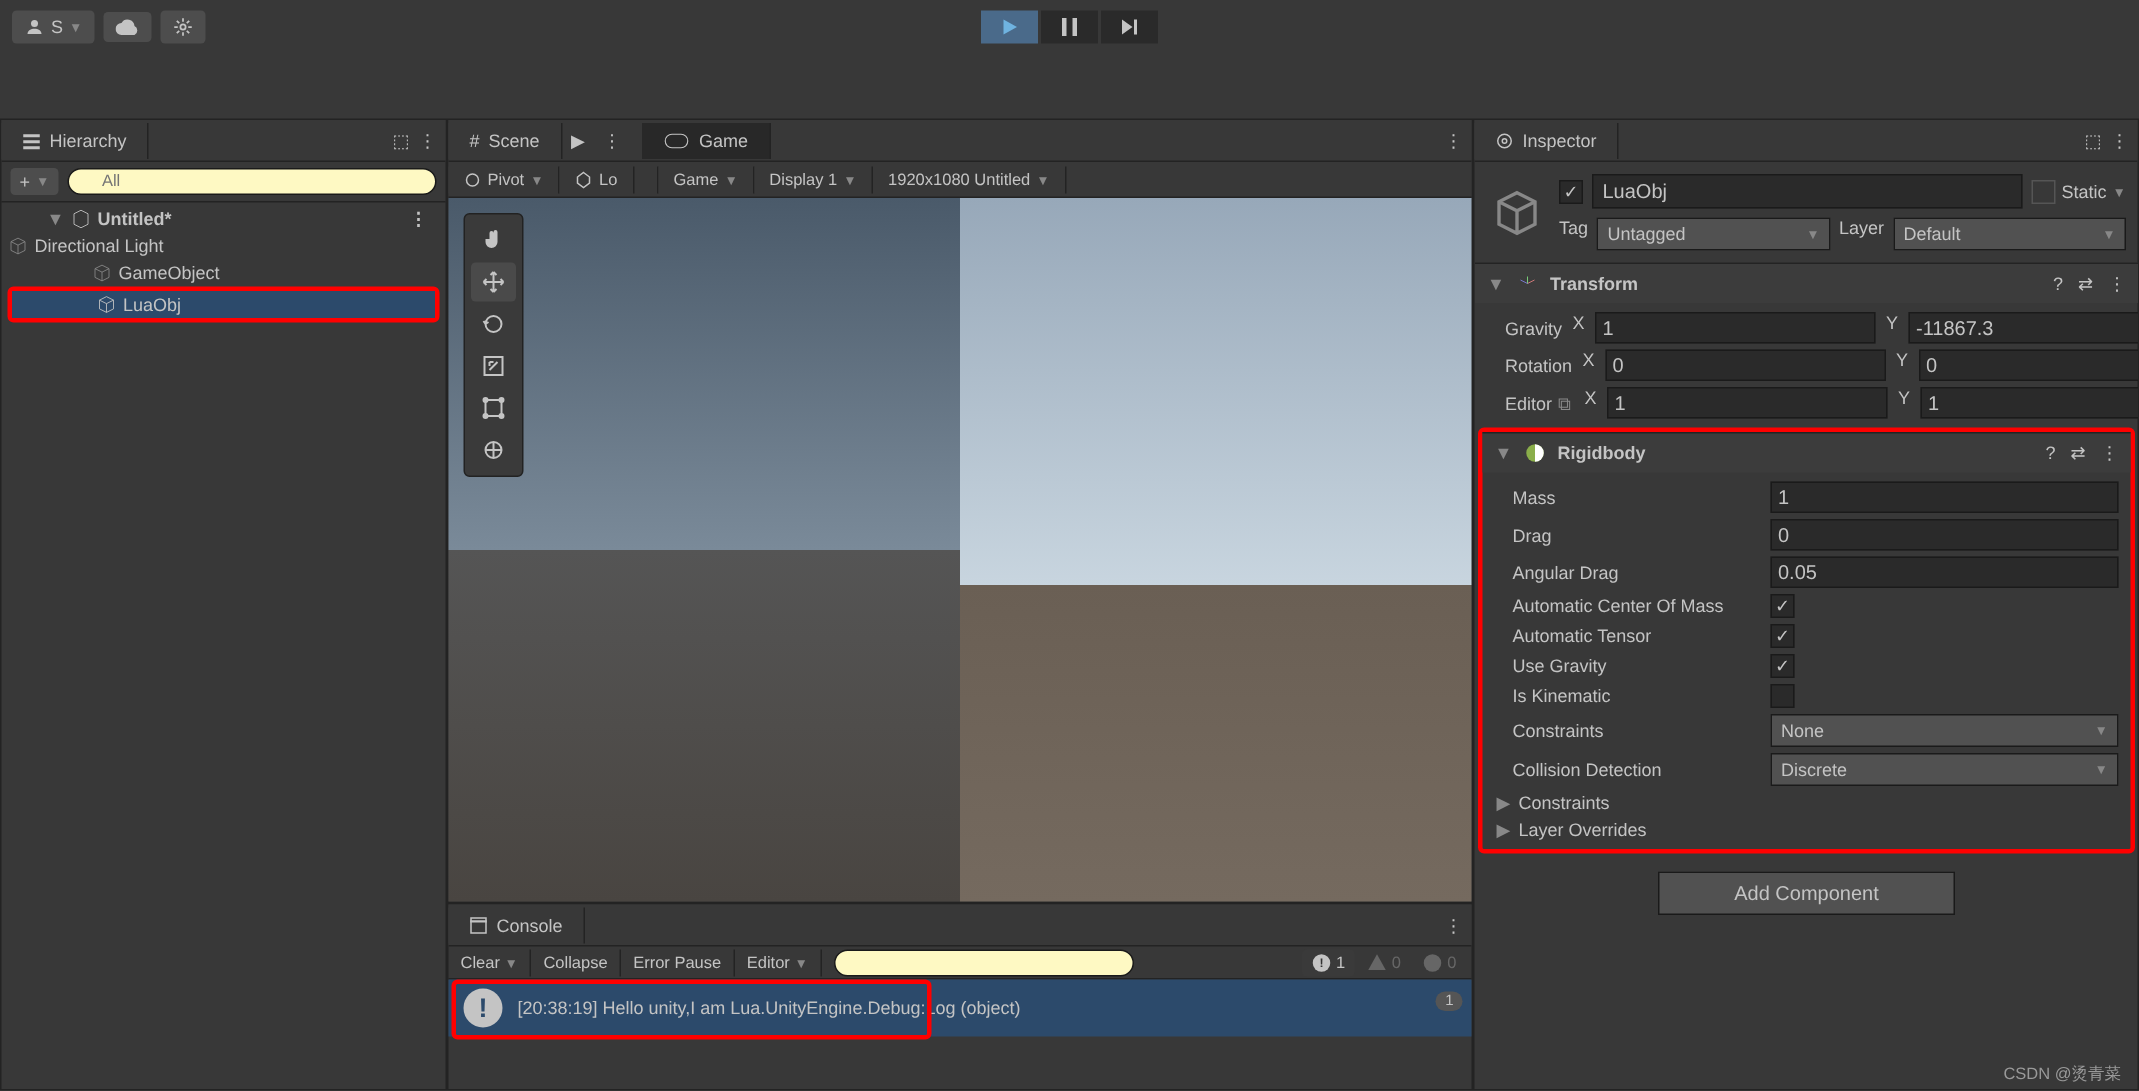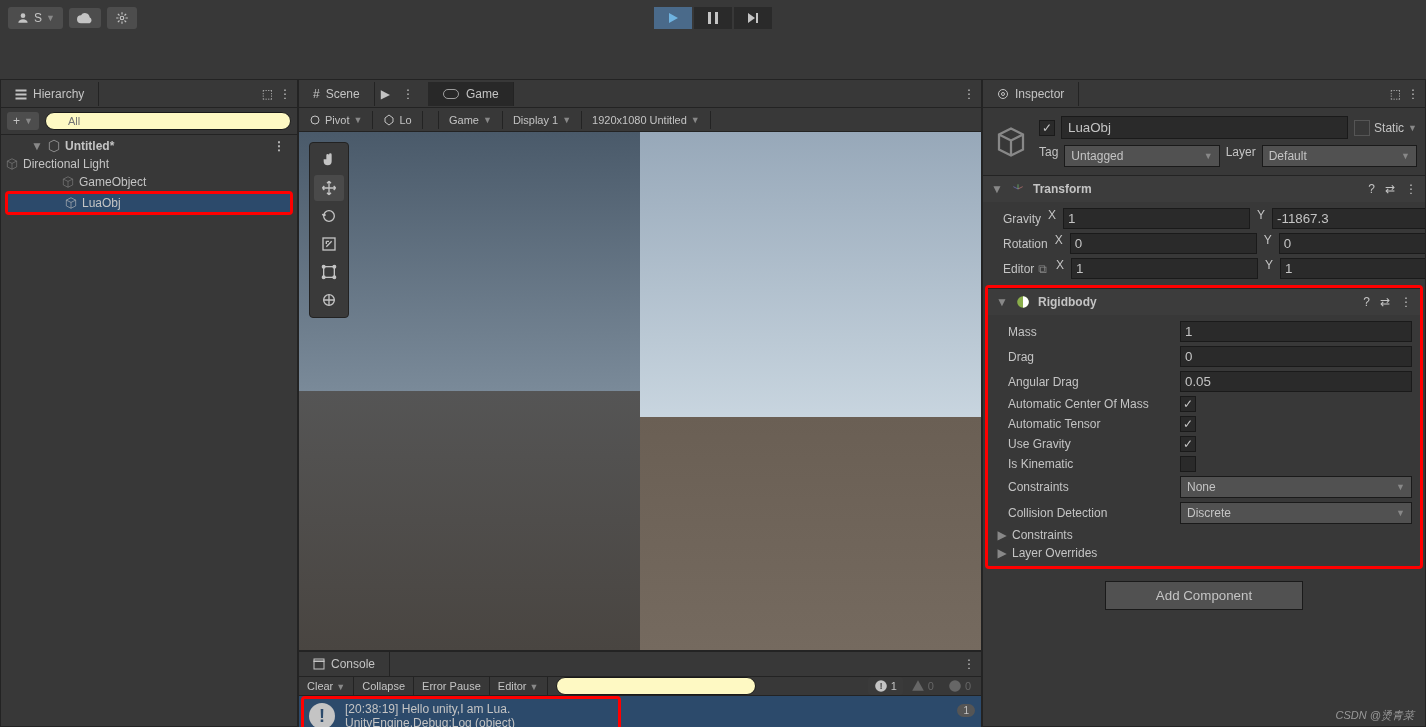--- a/index.html
+++ b/index.html
@@ -42,30 +42,30 @@
 .comp-header { background: #3c3c3c; padding: 6px 8px; display: flex; align-items: center; gap: 8px; border-top: 1px solid #232323; }
 .comp-body { padding: 4px 8px; }
 .prop-row { display: flex; align-items: center; padding: 2px 0; gap: 4px; }
 .prop-label { width: 180px; padding-left: 12px; }
 .xyz { display: flex; gap: 4px; flex: 1; }
 .xyz-lbl { width: 14px; text-align: center; }
 .num-input { background: #2a2a2a; border: 1px solid #1a1a1a; padding: 2px 4px; color: #c4c4c4; flex: 1; min-width: 0; }
 .wide-input { background: #2a2a2a; border: 1px solid #1a1a1a; padding: 2px 4px; color: #c4c4c4; flex: 1; }
 .check { width: 16px; height: 16px; background: #2a2a2a; border: 1px solid #1a1a1a; display: flex; align-items: center; justify-content: center; }
 .add-comp { margin: 12px auto; padding: 6px 50px; background: #515151; border: 1px solid #1a1a1a; color: #c4c4c4; cursor: pointer; display: block; }
-.console-area { height: 76px; display: flex; flex-direction: column; }
+.console-area { height: 125px; display: flex; flex-direction: column; }
 .console-toolbar { display: flex; align-items: center; height: 22px; border-bottom: 1px solid #232323; }
 .ct-btn { background: transparent; border: none; border-right: 1px solid #232323; color: #c4c4c4; padding: 3px 8px; cursor: pointer; font-size: 11px; }
 .console-search { flex: 1; padding: 0 8px; }
 .count-badges { display: flex; gap: 2px; padding: 0 4px; }
 .badge { display: flex; align-items: center; gap: 3px; padding: 2px 6px; font-size: 11px; }
 .console-log { flex: 1; background: #2c4a6b; padding: 6px 10px; display: flex; align-items: center; gap: 10px; position: relative; }
 .log-icon { width: 26px; height: 26px; background: #c4c4c4; border-radius: 50%; display: flex; align-items: center; justify-content: center; color: #2c4a6b; font-weight: bold; font-size: 18px; }
-.log-text { display: flex; flex-direction: column; }
-.watermark { position: absolute; right: 12px; bottom: 4px; color: #999; font-size: 11px; font-style: italic; }
+.log-text { display: flex; }
+.watermark { position: absolute; right: 12px; bottom: 4px; color: #999; font-size: 11px; }
 .small-badge { position: absolute; right: 6px; top: 8px; background: #555; border-radius: 8px; padding: 1px 6px; font-size: 10px; }
 svg { display: block; }
 .caret { font-size: 9px; color: #888; }
 </style>
 </head>
 <body>
 
 <div class="topbar">
   <button class="top-btn">
     <svg width="14" height="14" viewBox="0 0 24 24" fill="#c4c4c4">

